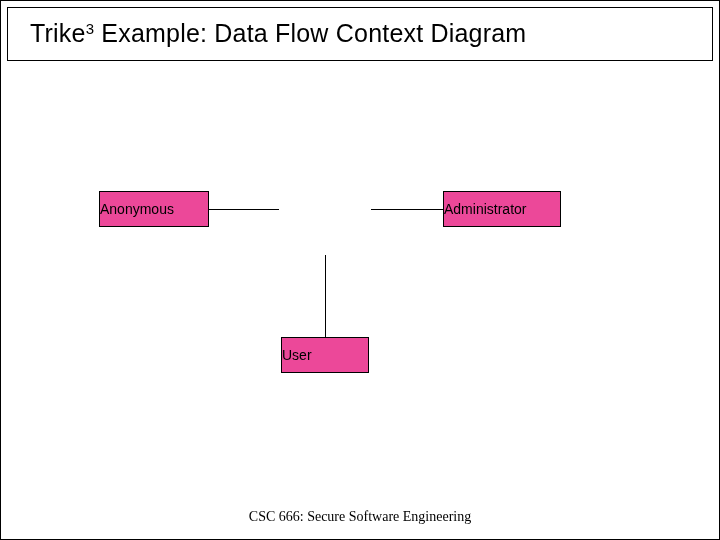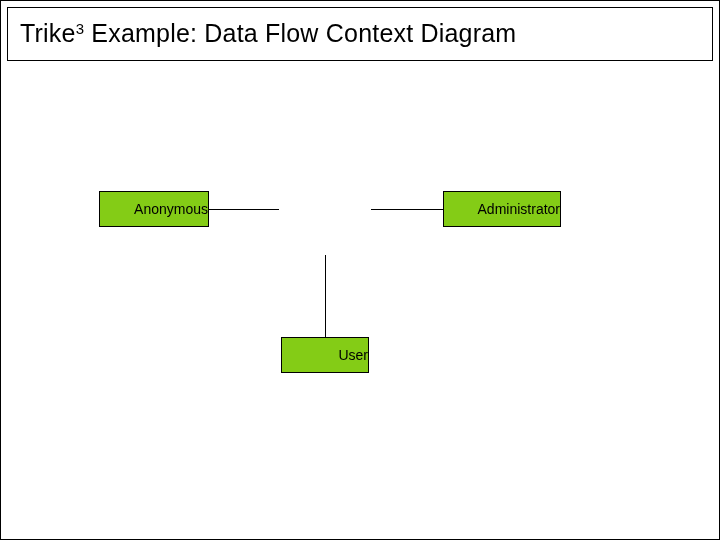--- a/index.html
+++ b/index.html
@@ -22,45 +22,45 @@
   .title-bar {
     position: absolute;
     left: 6px;
     top: 6px;
     right: 6px;
     height: 54px;
     border: 1px solid #000;
     box-sizing: border-box;
     display: flex;
     align-items: center;
-    padding-left: 12px;
+    padding-left: 22px;
     font-size: 25px;
     letter-spacing: 0.2px;
   }
   .title-sup {
     font-size: 15px;
     vertical-align: super;
     position: relative;
     top: 1px;
   }
   .diagram {
     position: absolute;
     left: 0;
     top: 60px;
     right: 0;
     bottom: 40px;
   }
   .entity {
     position: absolute;
     border: 1px solid #000;
-    background: #84cc16;
+    background: #ec4899;
     font-size: 14px;
     display: flex;
     align-items: center;
-    justify-content: flex-end;
+    justify-content: flex-start;
     box-sizing: border-box;
   }
   .process {
     position: absolute;
     width: 92px;
     height: 92px;
   }
   .process .ring-outer,
   .process .ring-inner {
     position: absolute;
@@ -118,14 +118,15 @@
     </div>
 
     <div class="connector" style="left:208px; top:148px; width:70px; height:1px;"></div>
 
     <div class="connector" style="left:370px; top:148px; width:72px; height:1px;"></div>
 
     <div class="connector" style="left:324px; top:194px; width:1px; height:82px;"></div>
 
   </div>
 
+  <div class="footer">CSC 666: Secure Software Engineering</div>
 
 </div>
 
 </body></html>

